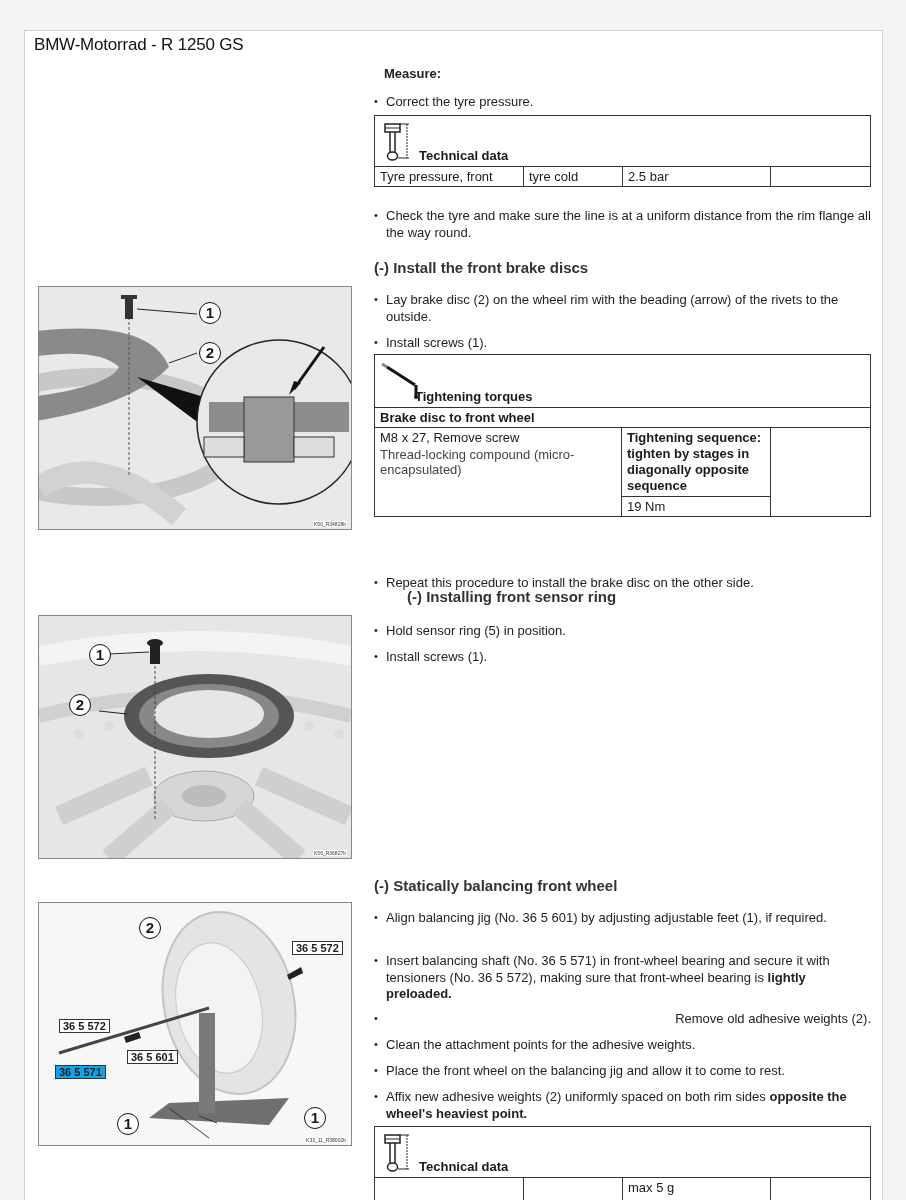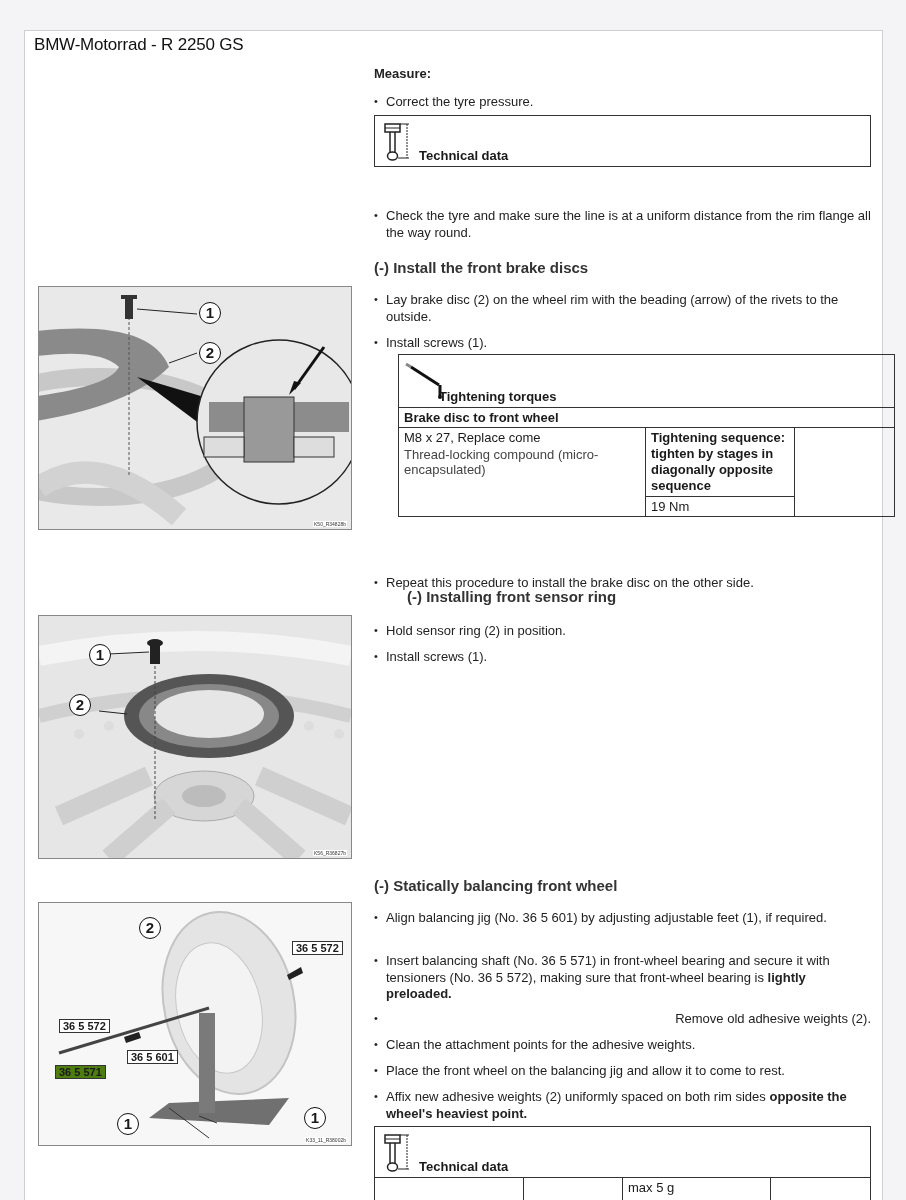--- a/index.html
+++ b/index.html
@@ -12,21 +12,21 @@
   }
   .page {
     position: absolute; left: 24px; top: 30px; width: 857px; height: 1180px;
     background: #ffffff; border: 1px solid #cfcfcf; border-bottom: none;
   }
   .doc-title {
     position: absolute; left: 9px; top: 4px;
     font-size: 17px; color: #111; letter-spacing: -0.2px;
   }
   .content { position: absolute; left: 349px; top: 0; width: 497px; }
-  .label-bold { position: absolute; font-size: 13px; font-weight: bold; color: #222; }
+  .label-bold { position: absolute; font-size: 13px; font-weight: bold; color: #222; margin-left: 10px; }
   .bullet {
     position: absolute; font-size: 13px; line-height: 16.5px; color: #222;
     padding-left: 12px; width: 485px;
   }
   .bullet::before { content: "\2022"; position: absolute; left: 0; top: -1px; font-size: 11px; }
   .bullet b { font-weight: bold; }
   .heading { position: absolute; font-size: 15px; font-weight: bold; color: #333; }
 
   table.spec { position: absolute; border-collapse: collapse; font-size: 13px; color: #1a1a1a; }
   table.spec td { border: 1.5px solid #333; padding: 2px 5px; vertical-align: top; }
@@ -39,21 +39,21 @@
   .figure {
     position: absolute; left: 13px; width: 312px; border: 1px solid #888; background: #ececec; overflow: hidden;
   }
   .figure svg { display: block; }
   .fig-code { position: absolute; right: 4px; bottom: 2px; font-size: 5px; color: #333; background: #fff; padding: 0 1px; }
 </style>
 </head>
 <body>
 
 <div class="page">
-  <div class="doc-title">BMW-Motorrad - R 2250 GS</div>
+  <div class="doc-title">BMW-Motorrad - R 1250 GS</div>
 
   <div class="figure" style="top:255px; height:242px;">
     <svg width="312" height="242" viewBox="0 0 312 242">
       <rect width="312" height="242" fill="#e9e9e9"></rect>
       <ellipse cx="60" cy="150" rx="140" ry="60" fill="none" stroke="#c8c8c8" stroke-width="18"></ellipse>
       <path d="M0 200 Q60 160 140 230" stroke="#d2d2d2" stroke-width="22" fill="none"></path>
       <path d="M-10 45 Q110 30 130 80 Q90 120 -10 135 L-10 110 Q70 100 80 80 Q60 60 -10 70 Z" fill="#8a8a8a"></path>
       <line x1="90" y1="25" x2="90" y2="190" stroke="#555" stroke-dasharray="3,2"></line>
       <rect x="86" y="10" width="8" height="22" fill="#333"></rect>
       <rect x="82" y="8" width="16" height="4" fill="#333"></rect>
@@ -113,21 +113,21 @@
       <polygon points="248,72 262,64 264,70 250,77" fill="#222"></polygon>
       <line x1="130" y1="205" x2="170" y2="235" stroke="#333"></line>
       <line x1="160" y1="213" x2="178" y2="220" stroke="#333"></line>
     </svg>
     <div style="position:absolute;left:100px;top:14px;width:20px;height:20px;border:1.5px solid #111;border-radius:50%;background:#fff;font-weight:bold;font-size:15px;text-align:center;line-height:20px;">2</div>
     <div style="position:absolute;left:78px;top:210px;width:20px;height:20px;border:1.5px solid #111;border-radius:50%;background:#fff;font-weight:bold;font-size:15px;text-align:center;line-height:20px;">1</div>
     <div style="position:absolute;left:265px;top:204px;width:20px;height:20px;border:1.5px solid #111;border-radius:50%;background:#fff;font-weight:bold;font-size:15px;text-align:center;line-height:20px;">1</div>
     <div style="position:absolute;left:253px;top:38px;border:1px solid #333;background:#fff;font-weight:bold;font-size:11px;padding:0 3px;">36 5 572</div>
     <div style="position:absolute;left:20px;top:116px;border:1px solid #333;background:#fff;font-weight:bold;font-size:11px;padding:0 3px;">36 5 572</div>
     <div style="position:absolute;left:88px;top:147px;border:1px solid #333;background:#fff;font-weight:bold;font-size:11px;padding:0 3px;">36 5 601</div>
-    <div style="position:absolute;left:16px;top:162px;border:1px solid #333;background:#4d7c0f;font-weight:bold;font-size:11px;padding:0 3px;">36 5 571</div>
+    <div style="position:absolute;left:16px;top:162px;border:1px solid #333;background:#0ea5e9;font-weight:bold;font-size:11px;padding:0 3px;">36 5 571</div>
     <div class="fig-code">K33_11_R38002b</div>
   </div>
 
   <div class="content">
 
     <div class="label-bold" style="top:35px;">Measure:</div>
     <div class="bullet" style="top:63px;">Correct the tyre pressure.</div>
 
     <table class="spec" style="top:84px; left:0; width:497px;">
       <tbody>
@@ -139,63 +139,69 @@
             <line x1="7" y1="11" x2="7" y2="32" stroke="#222" stroke-width="1.5"></line>
             <line x1="12" y1="11" x2="12" y2="32" stroke="#222" stroke-width="1.5"></line>
             <ellipse cx="9.5" cy="35" rx="5" ry="4" fill="none" stroke="#222" stroke-width="1.5"></ellipse>
             <line x1="24" y1="3" x2="24" y2="37" stroke="#222" stroke-dasharray="2,1"></line>
             <line x1="17" y1="3" x2="26" y2="3" stroke="#222"></line>
             <line x1="15" y1="37" x2="26" y2="37" stroke="#222"></line>
           </svg>
           <span class="hdr-title">Technical data</span>
         </td>
       </tr>
+      <tr>
+        <td style="width:138px;">Tyre pressure, front</td>
+        <td style="width:88px;">tyre cold</td>
+        <td style="width:137px;">2.5 bar</td>
+        <td></td>
+      </tr>
     </tbody>
       </table>
 
     <div class="bullet" style="top:177px;">Check the tyre and make sure the line is at a uniform distance from the rim flange all the way round.</div>
 
     <div class="heading" style="top:228px;">(-) Install the front brake discs</div>
     <div class="bullet" style="top:261px;">Lay brake disc (2) on the wheel rim with the beading (arrow) of the rivets to the outside.</div>
     <div class="bullet" style="top:304px;">Install screws (1).</div>
 
-    <table class="spec" style="top:323px; left:0; width:497px;margin-left:24px;">
+    <table class="spec" style="top:323px; left:0; width:497px;">
       <tbody>
           <tr>
         <td colspan="3" class="hdr-cell" style="height:48px;">
           <svg style="position:absolute;left:4px;top:6px;width:44px;height:40px;" viewBox="0 0 44 40">
             <line x1="3" y1="3" x2="8" y2="6" stroke="#888" stroke-width="3"></line>
             <line x1="8" y1="6" x2="36" y2="24" stroke="#111" stroke-width="3"></line>
             <line x1="37" y1="24" x2="37" y2="35" stroke="#111" stroke-width="3"></line>
             <circle cx="37" cy="36" r="2" fill="#111"></circle>
           </svg>
           <span class="hdr-title" style="left:40px;">Tightening torques</span>
         </td>
       </tr>
       <tr>
         <td colspan="3" class="sub-hdr">Brake disc to front wheel</td>
       </tr>
       <tr>
         <td rowspan="2" style="width:236px;">
-          <div style="margin-bottom:2px;">M8 x 27, Replace come</div>
+          <div style="margin-bottom:2px;">M8 x 27, Remove screw</div>
           <div class="grey" style="width:225px;">Thread-locking compound (micro-encapsulated)</div>
         </td>
         <td style="width:138px; font-weight:bold; line-height:16px;">Tightening sequence: tighten by stages in diagonally opposite sequence</td>
         <td rowspan="2"></td>
       </tr>
       <tr>
         <td>19 Nm</td>
       </tr>
     </tbody>
       </table>
 
     <div class="bullet" style="top:544px;">Repeat this procedure to install the brake disc on the other side.</div>
 
     <div class="heading" style="top:557px;margin-left:33px;">(-) Installing front sensor ring</div>
-    <div class="bullet" style="top:592px;">Hold sensor ring (2) in position.</div>
+    <div class="bullet" style="top:592px;">Hold sensor ring (5) in position.</div>
     <div class="bullet" style="top:618px;">Install screws (1).</div>
 
     <div class="heading" style="top:846px;">(-) Statically balancing front wheel</div>
     <div class="bullet" style="top:879px;"><span>Align balancing jig (No. 36 5 601) by adjusting adjustable feet (1), if required.</span></div>
     <div class="bullet" style="top:922px;"><span>Insert balancing shaft (No. 36 5 571) in front-wheel bearing and secure it with tensioners (No. 36 5 572), making sure that front-wheel bearing is </span><b>lightly preloaded.</b></div>
     <div class="bullet" style="top:980px;text-align:right;"><span>Remove old adhesive weights (2).</span></div>
     <div class="bullet" style="top:1006px;"><span>Clean the attachment points for the adhesive weights.</span></div>
     <div class="bullet" style="top:1032px;"><span>Place the front wheel on the balancing jig and allow it to come to rest.</span></div>
     <div class="bullet" style="top:1058px;"><span>Affix new adhesive weights (2) uniformly spaced on both rim sides </span><b>opposite the wheel's heaviest point.</b></div>
 

